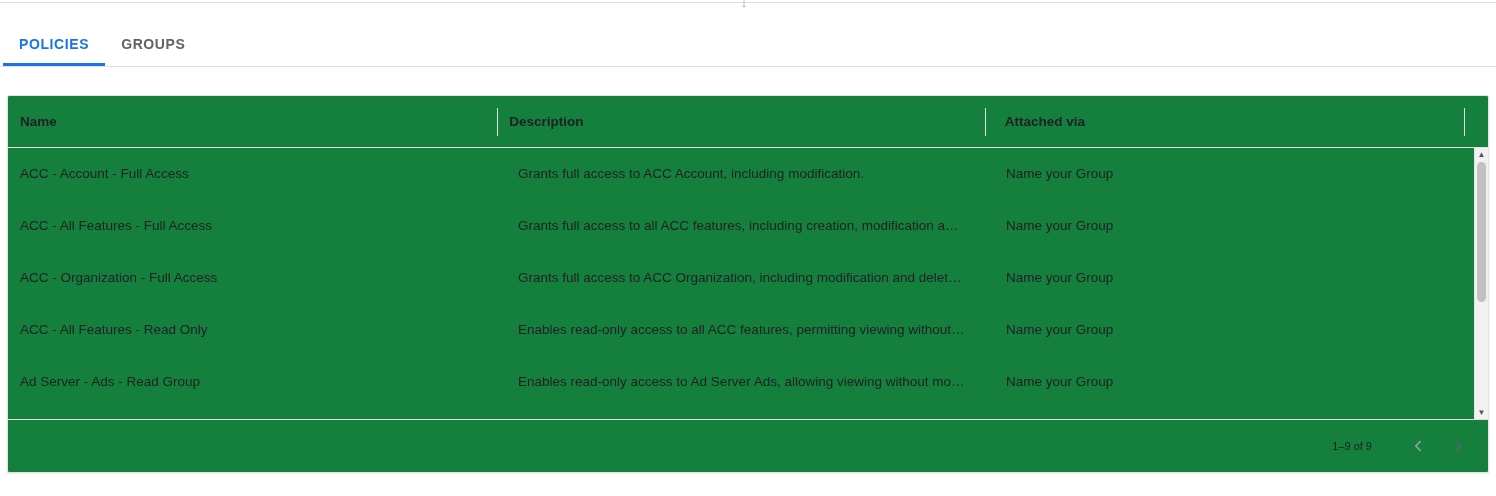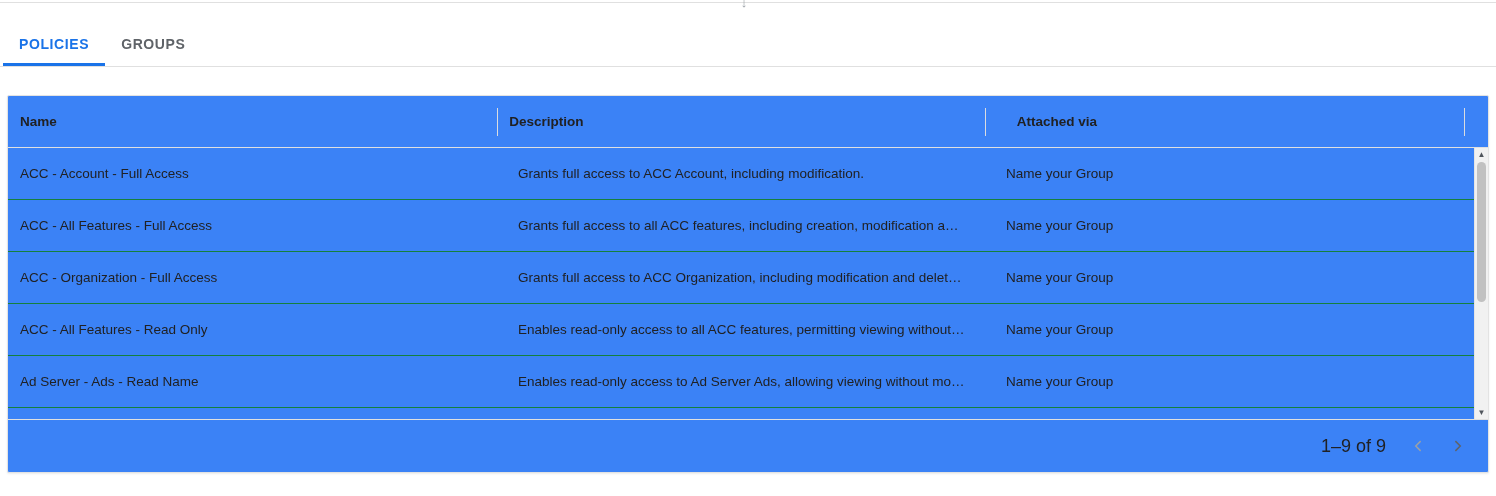--- a/index.html
+++ b/index.html
@@ -81,21 +81,21 @@
     background: #1a73e8;
   }
 
   
   .card {
     position: absolute;
     top: 95px;
     left: 7px;
     width: 1482px;
     height: 378px;
-    background: #3b82f6;
+    background: #15803d;
     border: 1px solid #e3e3e3;
     border-radius: 2px;
     box-shadow: 0 1px 2px rgba(60,64,67,0.10);
     box-sizing: border-box;
     overflow: hidden;
   }
 
   .thead {
     position: relative;
     height: 52px;
@@ -117,21 +117,21 @@
   .th .sep {
     position: absolute;
     left: 0;
     top: 12px;
     bottom: 12px;
     width: 1px;
     background: #dadce0;
   }
   .col-name { width: 490px; padding-left: 12px; }
   .col-desc { width: 488px; padding-left: 12px; }
-  .col-att  { width: 480px; padding-left: 32px; }
+  .col-att  { width: 480px; padding-left: 20px; }
   .col-end  { width: 24px; padding-left: 0; }
 
   .tbody {
     position: relative;
     height: 272px;
     overflow: hidden;
   }
   .row {
     display: flex;
     align-items: center;
@@ -191,23 +191,23 @@
     bottom: 0;
     height: 53px;
     border-top: 1px solid #e0e0e0;
     display: flex;
     align-items: center;
     justify-content: flex-end;
     padding-right: 10px;
     box-sizing: border-box;
   }
   .page-range {
-    font-size: 18px;
+    font-size: 11px;
     color: #202124;
-    margin-right: 12px;
+    margin-right: 26px;
   }
   .pager-btn {
     width: 40px;
     height: 40px;
     display: flex;
     align-items: center;
     justify-content: center;
     color: #9aa0a6;
     border-radius: 50%;
     cursor: default;
@@ -268,21 +268,21 @@
         <div class="cell col-name">ACC - Organization - Full Access</div>
         <div class="cell col-desc">Grants full access to ACC Organization, including modification and delet…</div>
         <div class="cell col-att">Name your Group</div>
       </div>
       <div class="row">
         <div class="cell col-name">ACC - All Features - Read Only</div>
         <div class="cell col-desc">Enables read-only access to all ACC features, permitting viewing without…</div>
         <div class="cell col-att">Name your Group</div>
       </div>
       <div class="row">
-        <div class="cell col-name">Ad Server - Ads - Read Name</div>
+        <div class="cell col-name">Ad Server - Ads - Read Group</div>
         <div class="cell col-desc">Enables read-only access to Ad Server Ads, allowing viewing without mo…</div>
         <div class="cell col-att">Name your Group</div>
       </div>
     </div>
 
     <div class="vscroll">
       <div class="arrow up">
         <span>▲</span>
       </div>
       <div class="thumb"></div>

